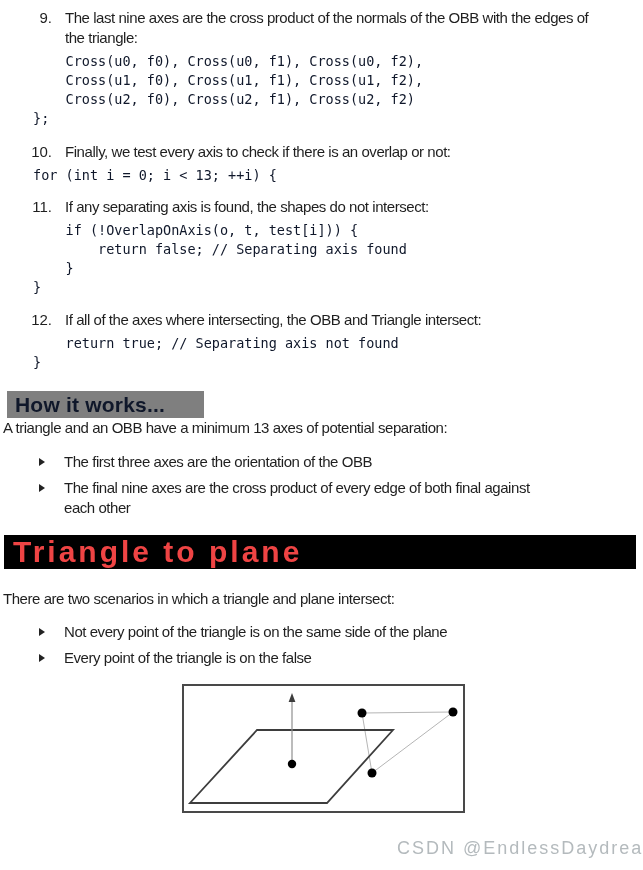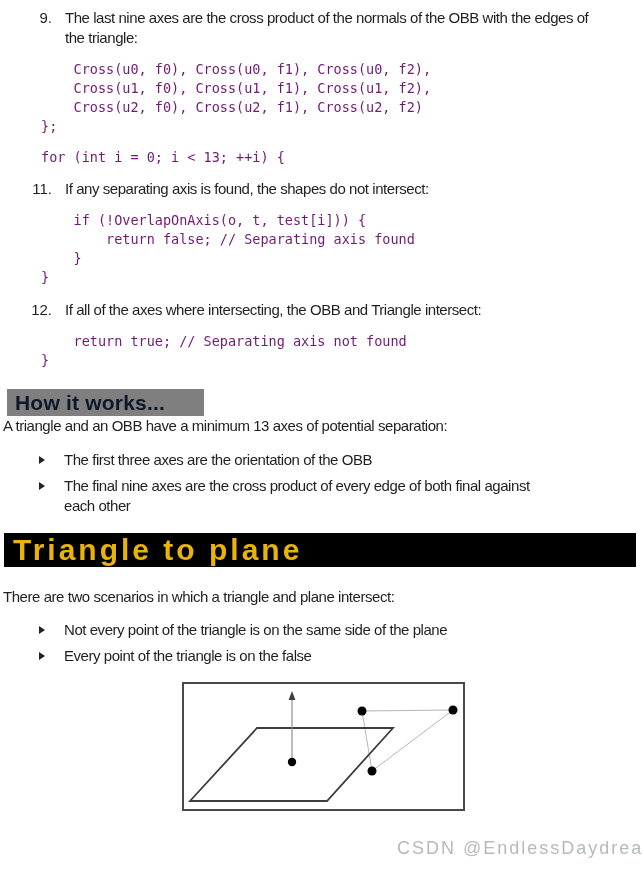--- a/index.html
+++ b/index.html
@@ -25,22 +25,22 @@
     position:absolute; left:0; top:0;
     width:52px; text-align:right;
     letter-spacing:0;
   }
 
   
   pre.code {
     font-family:"DejaVu Sans Mono","Liberation Mono",monospace;
     font-size:13.5px;
     line-height:19px;
-    color:#701a75;
-    margin:12px;
+    color:#0f172a;
+    margin:4px;
     white-space:pre;
     padding-left:29px;
   }
   .code-indent-103 { margin-left:103px; }
   .code-indent-68  { margin-left:68px; }
 
   
   .hdr-gray {
     margin-top:19px; margin-left:7px;
     width:189px; height:27px;
@@ -48,21 +48,21 @@
     color:#0f172a;
     font-size:21px; font-weight:bold;
     line-height:27px;
     padding-left:8px;
     letter-spacing:0.2px;
   }
   .hdr-black {
     margin-top:17px; margin-left:4px;
     width:623px; height:34px;
     background:#000000;
-    color:#eab308;
+    color:#ef4444;
     font-size:30px; font-weight:bold;
     line-height:33px;
     padding-left:9px;
     letter-spacing:3px;
   }
 
   .para {
     padding-left:3px;
     font-size:15px;
     letter-spacing:-0.45px;
@@ -122,20 +122,24 @@
   <div class="nli mt8">
     <span class="num">9.</span>
     <span class="line">The last nine axes are the cross product of the normals of the OBB with the edges of</span>
     <span class="line">the triangle:</span>
   </div>
   <pre class="code code-indent-103 mt6">    Cross(u0, f0), Cross(u0, f1), Cross(u0, f2),
     Cross(u1, f0), Cross(u1, f1), Cross(u1, f2),
     Cross(u2, f0), Cross(u2, f1), Cross(u2, f2)
 };</pre>
 
+  <div class="nli mt14">
+    <span class="num">10.</span>
+    <span class="line">Finally, we test every axis to check if there is an overlap or not:</span>
+  </div>
   <pre class="code code-indent-103 mt6">for (int i = 0; i &lt; 13; ++i) {</pre>
 
   <div class="nli mt12">
     <span class="num">11.</span>
     <span class="line">If any separating axis is found, the shapes do not intersect:</span>
   </div>
   <pre class="code code-indent-103 mt5">    if (!OverlapOnAxis(o, t, test[i])) {
         return false; // Separating axis found
     }
 }</pre>

